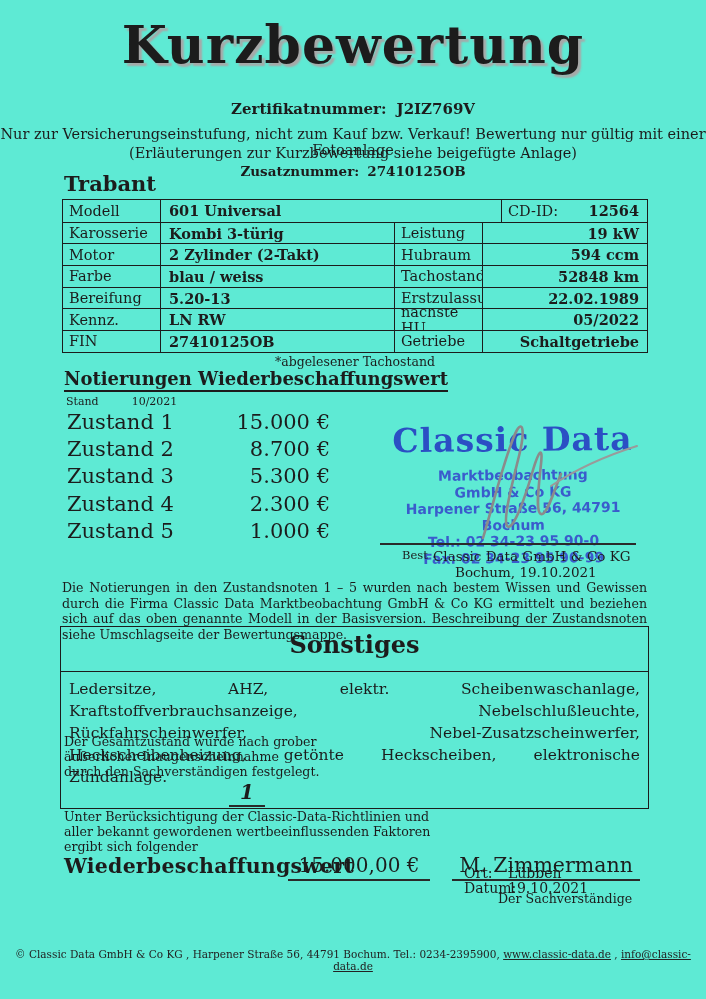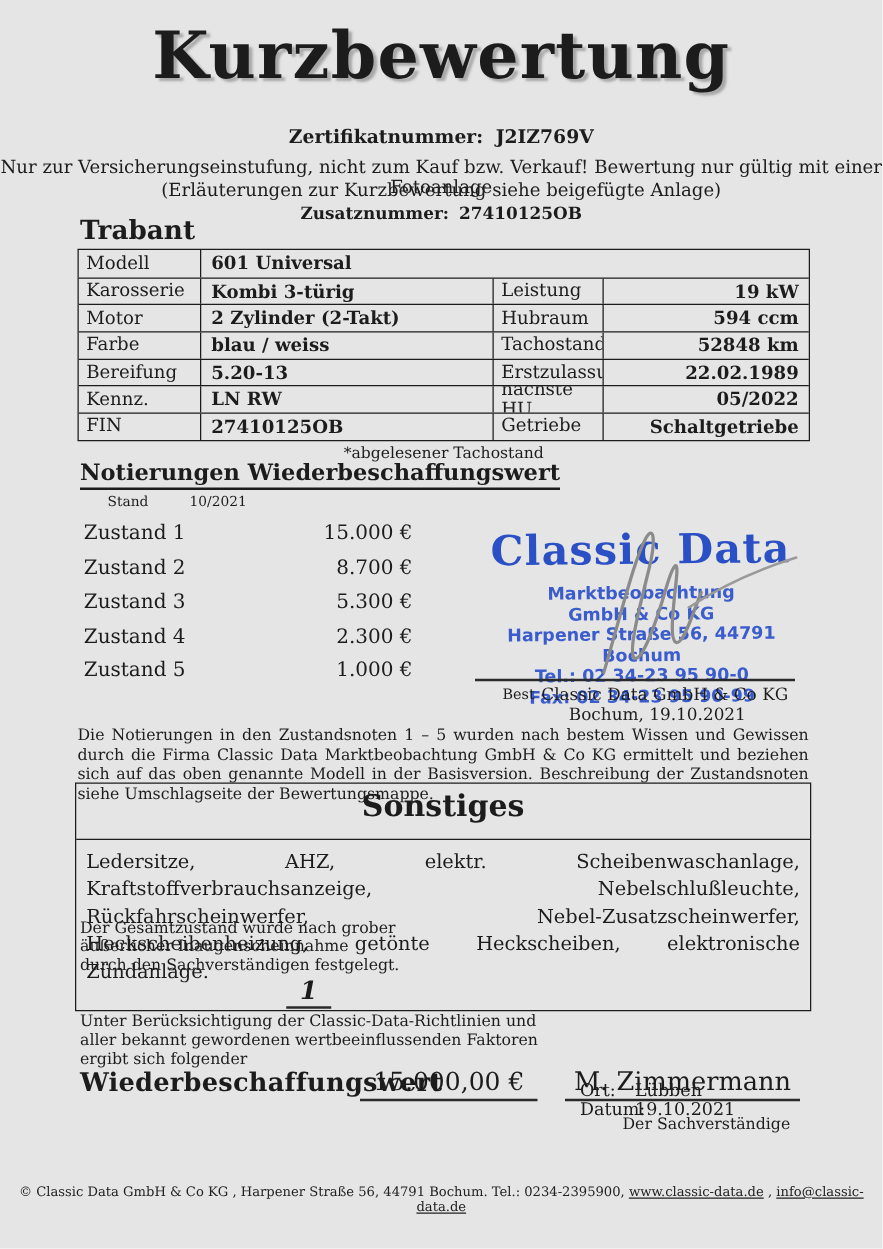--- a/index.html
+++ b/index.html
@@ -1,17 +1,17 @@
 <!DOCTYPE html>
 <html><head>
 <meta charset="utf-8">
 <style>
   html,body{margin:0;padding:0;background:#fff;}
   .page{
-    position:relative;width:706px;height:999px;background:#e5e5e5;overflow:hidden;
+    position:relative;width:706px;height:999px;background:#5eead4;overflow:hidden;
     font-family:"DejaVu Serif", serif;color:#1c1c1c;
   }
   
   .title{
     position:absolute;top:14px;left:0;width:100%;text-align:center;
     font-size:52px;font-weight:bold;letter-spacing:1px;
     text-shadow:3px 3px 2px #a8a8a8;
   }
   .cert-line{position:absolute;top:100px;left:0;width:100%;text-align:center;font-size:15px;font-weight:bold;}
   .cert-line .val{margin-left:10px;}
@@ -28,24 +28,24 @@
   .c1{width:97px;padding-left:6px;}
   .c2{width:234px;padding-left:8px;font-weight:bold;border-left:1.3px solid #1c1c1c;}
   .c3{width:88px;padding-left:6px;border-left:1.3px solid #1c1c1c;}
   .c4{width:164px;padding-right:7px;font-weight:bold;border-left:1.3px solid #1c1c1c;justify-content:flex-end;}
   .c2s{width:341px;padding-left:8px;font-weight:bold;border-left:1.3px solid #1c1c1c;}
   .c3s{width:145px;border-left:1.3px solid #1c1c1c;justify-content:space-between;padding:0 7px 0 6px;}
   .c3s .v{font-weight:bold;}
   .tfoot{position:absolute;top:354px;left:62px;width:586px;text-align:center;font-size:12.5px;}
   
   .not-head{position:absolute;top:368px;left:64px;font-size:18px;font-weight:bold;border-bottom:2.2px solid #1c1c1c;padding-bottom:1px;}
-  .stand{position:absolute;top:395px;left:66px;font-size:11px;margin-left:20px;}
+  .stand{position:absolute;top:395px;left:66px;font-size:11px;}
   .stand .val{margin-left:33px;}
   .zlist{position:absolute;top:408px;left:67px;width:263px;}
-  .zrow{display:flex;justify-content:space-between;font-size:16px;height:27.4px;align-items:flex-end;}
+  .zrow{display:flex;justify-content:space-between;font-size:21px;height:27.4px;align-items:center;}
   
   .stamp{position:absolute;top:420px;left:382px;width:262px;text-align:center;color:#2b4fc4;transform:rotate(-0.6deg);}
   .stamp-brand{font-size:33px;font-weight:bold;letter-spacing:1px;margin-bottom:8px;}
   .stamp-line{font-size:14px;font-weight:bold;line-height:16.5px;font-family:"DejaVu Sans",sans-serif;color:#3a5ccc;}
   .signature{position:absolute;top:408px;left:455px;pointer-events:none;}
   
   .attest{position:absolute;top:543px;left:380px;width:256px;border-top:2px solid #2a2a2a;padding-top:3px;font-size:13.5px;}
   .attest .r1{display:flex;}
   .attest .best{font-size:11.5px;width:53px;padding-left:22px;box-sizing:border-box;}
   .attest .r2{padding-left:75px;}
@@ -87,20 +87,24 @@
   <div class="zusatz">
     <span>Zusatznummer:</span><span class="val">27410125OB</span>
   </div>
 
   <div class="make">Trabant</div>
 
   <div class="vtable">
     <div class="trow">
       <div class="c1">Modell</div>
       <div class="c2s">601 Universal</div>
+      <div class="c3s">
+        <span>CD-ID:</span>
+        <span class="v">12564</span>
+      </div>
     </div>
     <div class="trow">
       <div class="c1">Karosserie</div>
       <div class="c2">Kombi 3-türig</div>
       <div class="c3">Leistung</div>
       <div class="c4">19 kW</div>
     </div>
     <div class="trow">
       <div class="c1">Motor</div>
       <div class="c2">2 Zylinder (2-Takt)</div>

